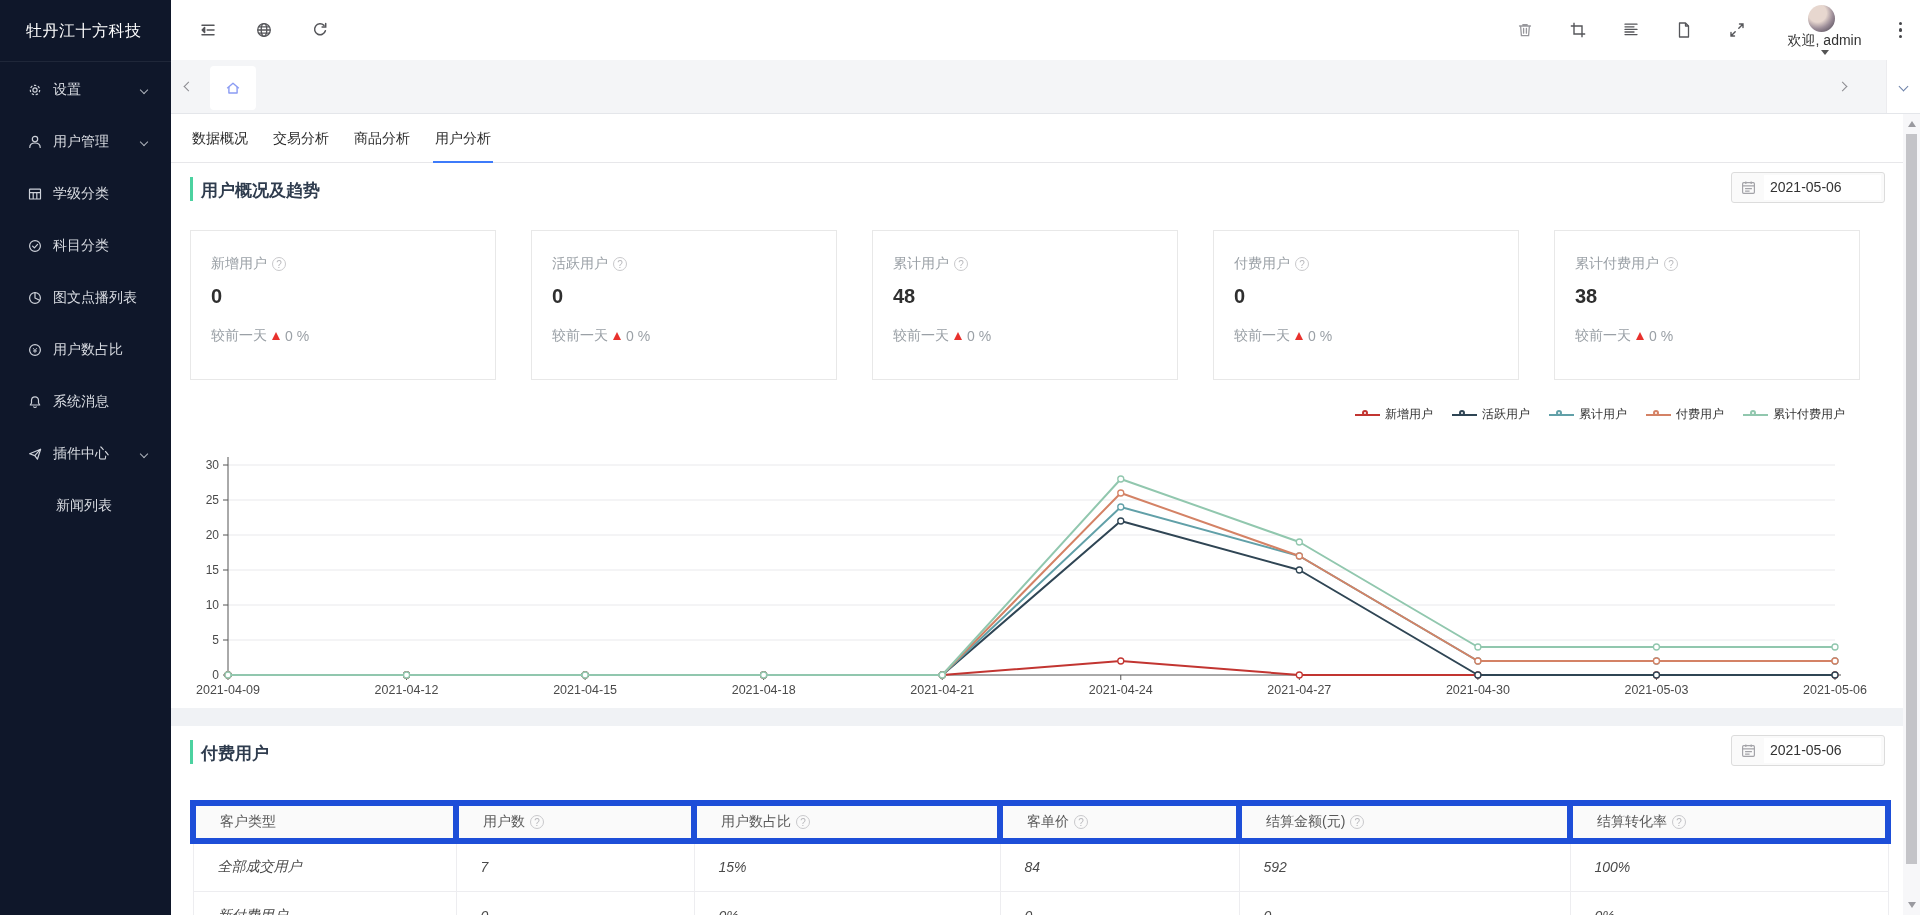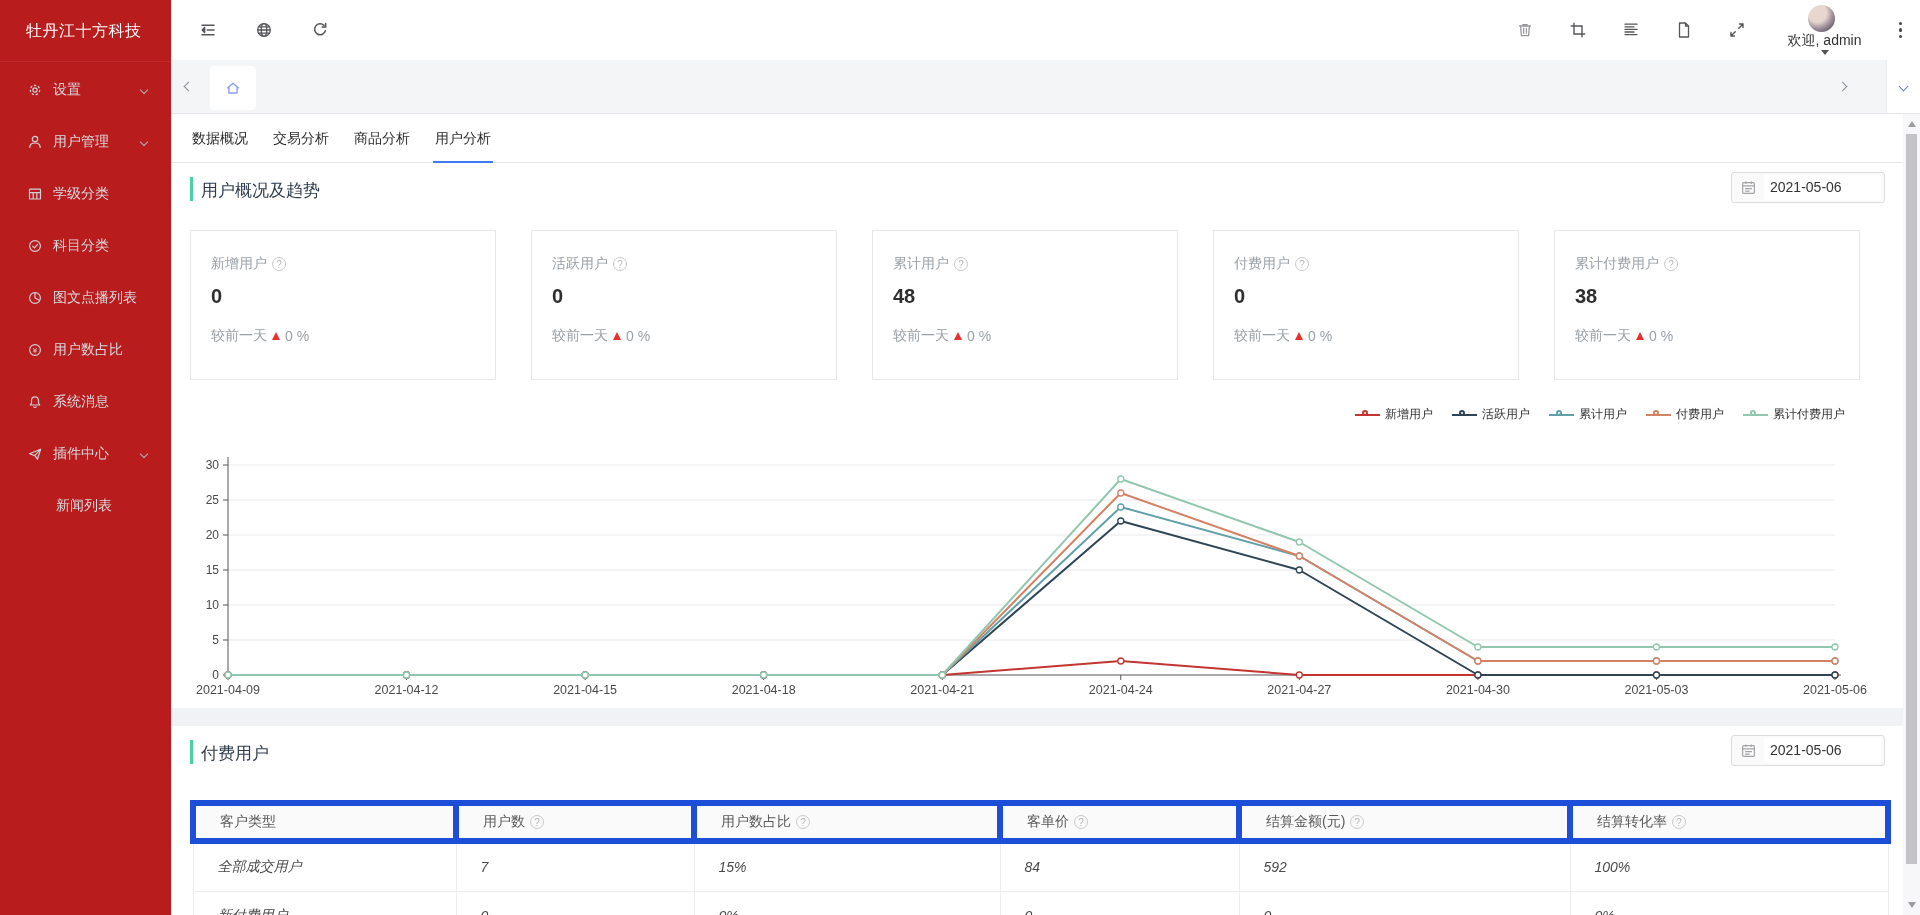--- a/index.html
+++ b/index.html
@@ -1,21 +1,21 @@
 <!DOCTYPE html>
 <html><head>
 <meta charset="utf-8">
 <style>
   * { margin:0; padding:0; box-sizing:border-box; }
   html,body { width:1920px; height:915px; overflow:hidden; background:#fff;
     font-family:"Liberation Sans","DejaVu Sans",sans-serif; }
   .screen { position:relative; width:1920px; height:915px; background:#fff; overflow:hidden; }
 
   
-  .sidebar { position:absolute; left:0; top:0; width:171px; height:915px; background:#b91c1c; z-index:5; }
+  .sidebar { position:absolute; left:0; top:0; width:171px; height:915px; background:#0f172a; z-index:5; }
   .logo { height:62px; line-height:62px; padding-left:26px; color:#fff; font-size:16px; letter-spacing:.5px;
     border-bottom:1px solid rgba(255,255,255,.07); white-space:nowrap; }
   .menu { padding-top:2px; }
   .menu-item { position:relative; height:52px; display:flex; align-items:center; padding-left:27px;
     color:#d9dce2; font-size:14px; cursor:pointer; white-space:nowrap; }
   .menu-item .mi-icon { width:16px; height:16px; margin-right:10px; color:#ced2da; flex:0 0 16px; }
   .menu-item .mi-icon svg { display:block; }
   .mi-chev { position:absolute; right:24px; top:23px; }
   .menu-item.child { padding-left:56px; }
 
@@ -53,21 +53,21 @@
     border-left:1px solid #ececef; display:flex; align-items:center; justify-content:center; color:#6d82a9; cursor:pointer; }
 
   
   .tabbar { position:absolute; left:171px; top:114px; right:17px; height:49px; border-bottom:1px solid #e7e7ea;
     padding-left:19px; background:#fff; }
   .tab { float:left; margin-right:21px; font-size:14px; color:#2b2b2b; padding:16px 2px 0; height:49px; position:relative; cursor:pointer; }
   .tab.active::after { content:""; position:absolute; left:0; right:0; bottom:0; height:2px; background:#3e7bfa; }
 
   
   .sec-bar { position:absolute; width:3px; height:24px; background:#4cd2a0; }
-  .sec-title { position:absolute; font-size:17px; font-weight:normal; color:#2f3c4e; white-space:nowrap; }
+  .sec-title { position:absolute; font-size:17px; font-weight:bold; color:#2f3c4e; white-space:nowrap; }
 
   
   .datepicker { position:absolute; left:1731px; width:154px; height:31px; border:1px solid #dcdcdc; border-radius:3px;
     background:#fafafa; display:flex; align-items:center; padding-left:9px; cursor:pointer; }
   .dp-field { margin-left:8px; background:#fff; height:25px; line-height:25px; flex:1; margin-right:3px;
     font-size:14px; color:#333; padding-left:6px; }
 
   
   .stat-card { position:absolute; top:230px; width:306px; height:150px; border:1px solid #e8e8e8; background:#fff; }
   .card-label { position:absolute; left:20px; top:24px; font-size:14px; color:#9aa0a6; display:flex; align-items:center; }

